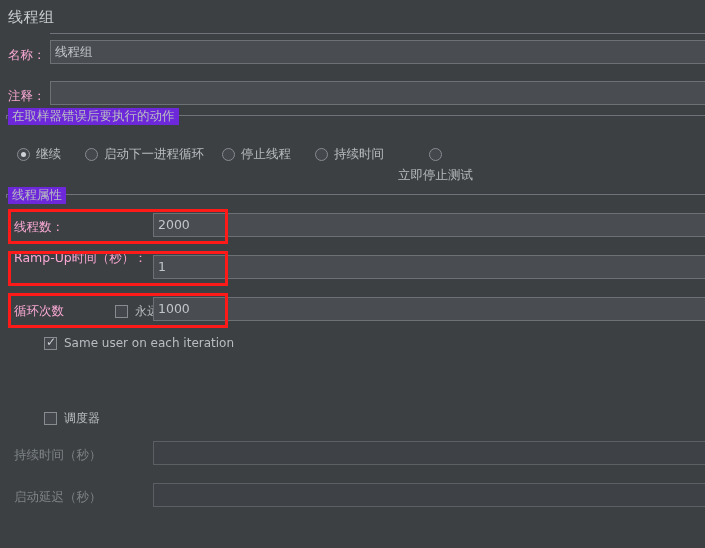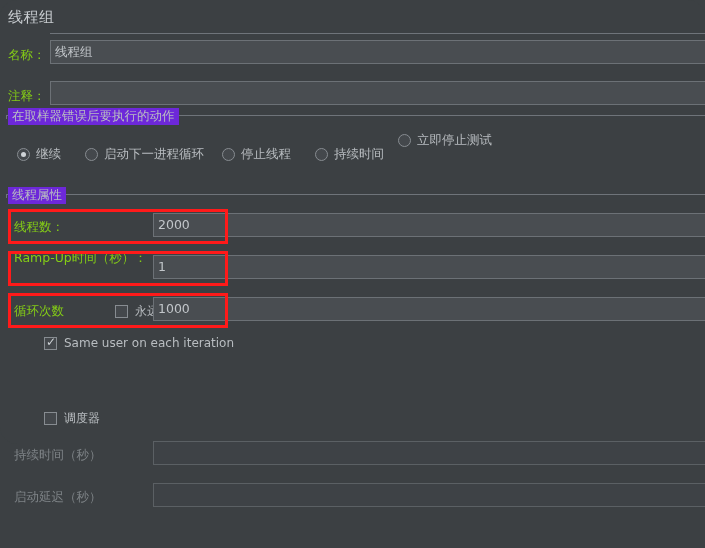--- a/index.html
+++ b/index.html
@@ -30,21 +30,21 @@
     position: absolute;
     left: 50px; top: 33px;
     width: 655px; height: 1px;
     background: #6f747a;
   }
 
   
   .label {
     position: absolute;
     font-size: 12.5px;
-    color: #84cc16;
+    color: #f9a8d4;
     white-space: nowrap;
     line-height: 16px;
   }
   .label.dim { color: #7e8387; }
 
   .field {
     position: absolute;
     background: #494d51;
     border: 1px solid #6c7176;
     color: #c2c6ca;
@@ -172,21 +172,21 @@
     <span>启动下一进程循环</span>
   </div>
   <div class="radio-item" style="left:222px; top:146px;">
     <span class="radio-dot"></span>
     <span>停止线程</span>
   </div>
   <div class="radio-item" style="left:315px; top:146px;">
     <span class="radio-dot"></span>
     <span>持续时间</span>
   </div>
-  <div class="radio-item" style="left:398px; top:132px;">
+  <div class="radio-item" style="left:398px; top:148px;flex-direction:column;">
     <span class="radio-dot"></span>
     <span>立即停止测试</span>
   </div>
 
   <div class="group-title" style="left:8px; top:187px;">线程属性</div>
   <div class="group-tick" style="left:6px; top:194px;"></div>
   <div class="group-line" style="left:6px; top:194px; width:699px;"></div>
 
   <div class="label" style="left:14px; top:219px;">线程数：</div>
   <div class="field" style="left:153px; top:213px; width:557px;">2000</div>

